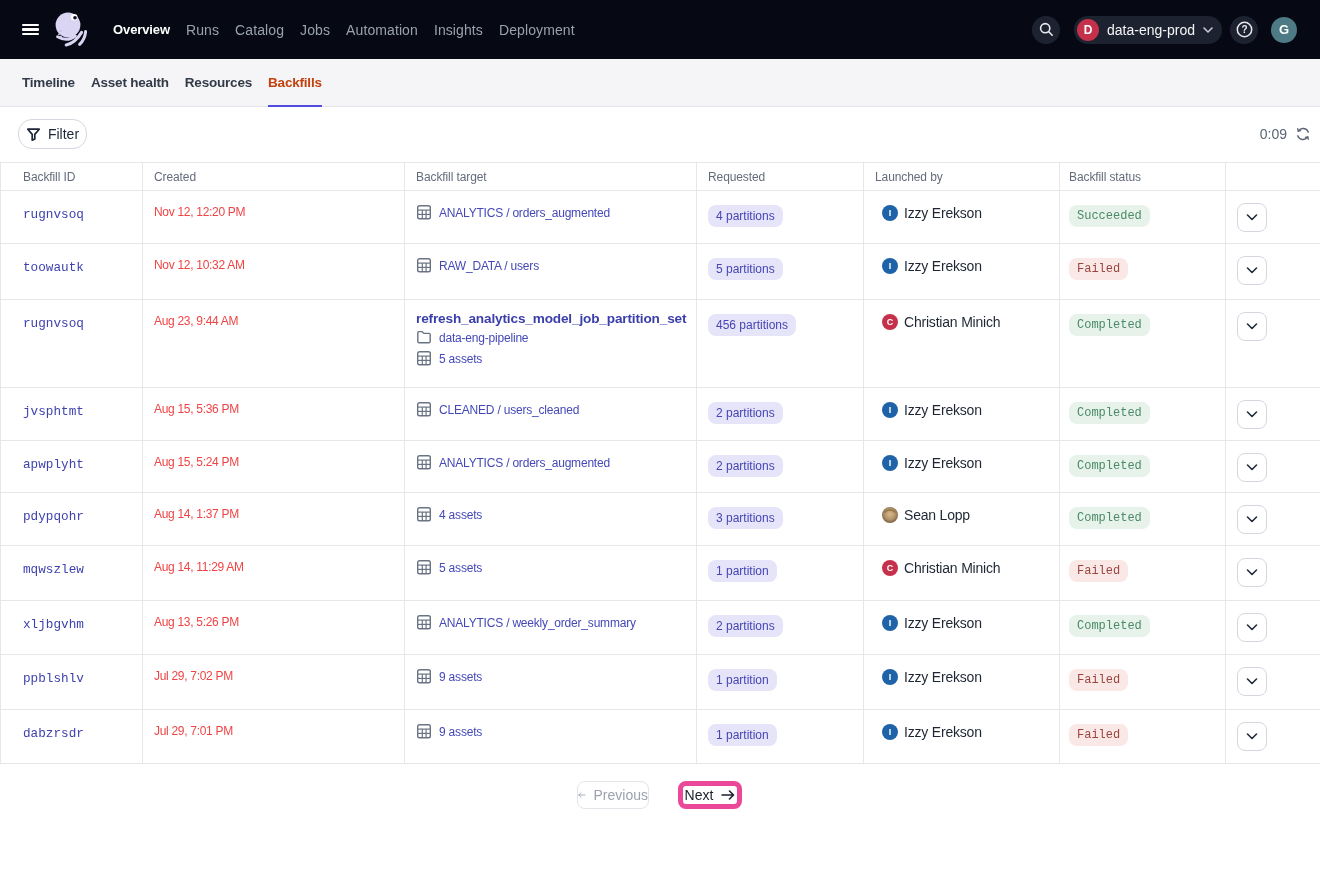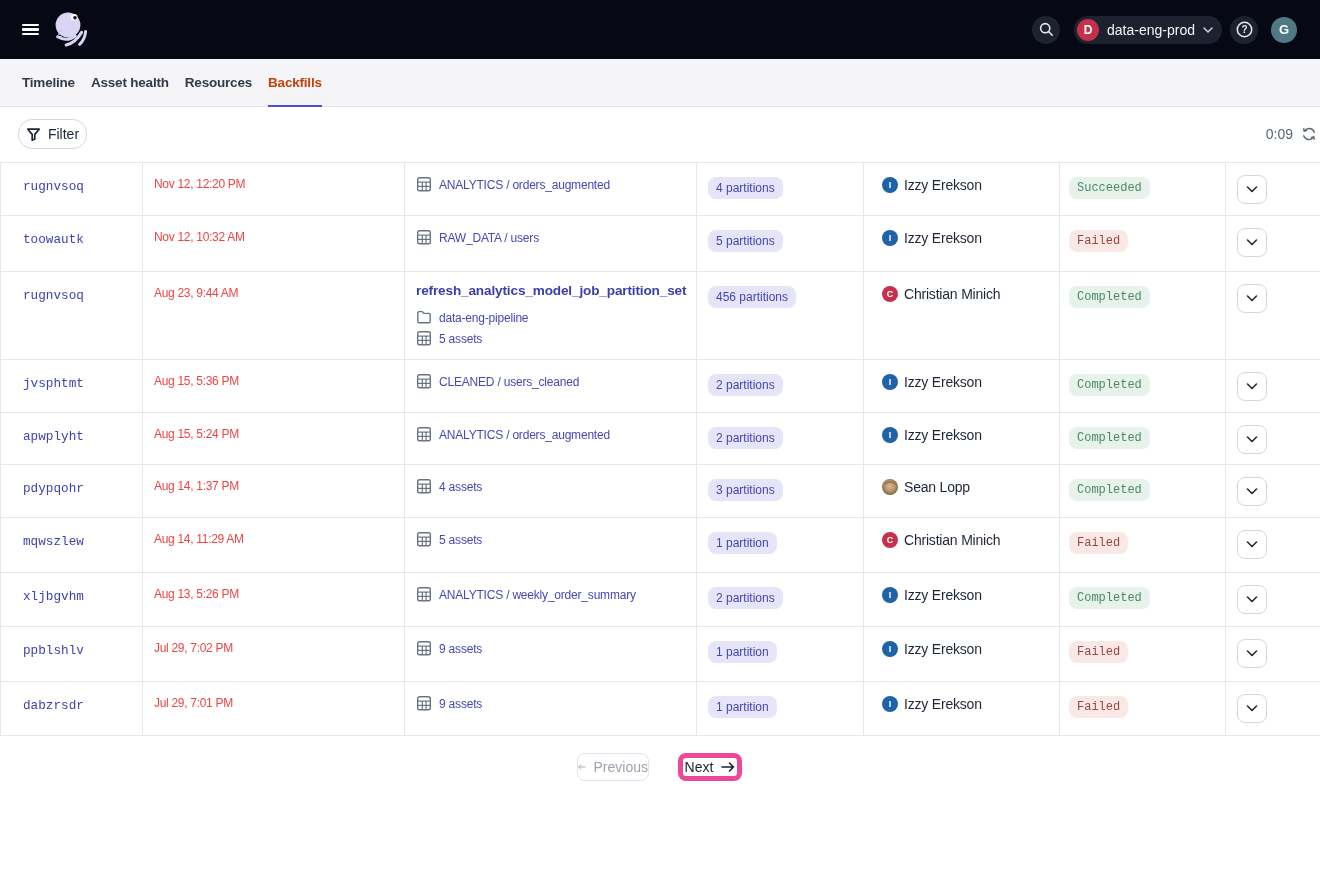--- a/index.html
+++ b/index.html
@@ -22,21 +22,21 @@
 
 
 .tabbar { height:48px; background:#F5F5F8; border-bottom:1px solid #E3E4E9; display:flex; align-items:center; padding-left:22px; gap:16px; position:relative; }
 .tab { font-size:13.5px; font-weight:700; letter-spacing:-.2px; color:#323A47; position:relative; height:48px; display:flex; align-items:center; }
 .tab.active { color:#c2410c; }
 .tab.active:after { content:""; position:absolute; left:0; right:0; bottom:-1px; height:3px; background:#514CE0; }
 
 
 .filterrow { position:relative; height:55px; background:#fff; }
 .filterbtn { position:absolute; left:18px; top:12px; width:69px; height:30px; border:1px solid #D5D8DF; border-radius:14px; background:#fff; display:flex; align-items:center; justify-content:center; gap:7px; font-size:14px; color:#1B2536; }
-.timer { position:absolute; right:4px; top:0; height:54px; display:flex; align-items:center; gap:9px; color:#5A6474; font-size:14px; }
+.timer { position:absolute; right:10px; top:0; height:54px; display:flex; align-items:center; gap:9px; color:#5A6474; font-size:14px; }
 
 
 table { border-collapse:collapse; table-layout:fixed; width:1320px; }
 td, th { border:1px solid #E6E7EB; vertical-align:top; overflow:hidden; }
 th { font-size:12px; letter-spacing:-.1px; color:#646C7B; font-weight:400; text-align:left; height:28px; vertical-align:middle; padding-left:11px; }
 th.first, td.first { padding-left:22px; }
 td { padding:14px 0 0 11px; line-height:16px; }
 .mono { font-family:"Liberation Mono", monospace; font-size:12.7px; color:#3E42AE; }
 .date { font-size:12px; letter-spacing:-.3px; color:#ef4444; line-height:16px; position:relative; top:-2.5px; display:inline-block; }
 .trow { display:flex; align-items:center; gap:7px; }
@@ -73,20 +73,29 @@
     <circle cx="14" cy="13.9" r="12.4" fill="#D9D5F3"></circle>
     <circle cx="20.2" cy="6.2" r="3.3" fill="#fff"></circle>
     <circle cx="21" cy="6.8" r="1.8" fill="#10131F"></circle>
     <circle cx="6.6" cy="20" r="1" fill="#C3BDEC"></circle>
       <circle cx="5" cy="23.2" r="1" fill="#C3BDEC"></circle>
       <circle cx="7" cy="25.4" r="1" fill="#C3BDEC"></circle>
     <path d="M3.6 25.8 Q 13 31.2 21.3 25" fill="none" stroke="#D9D5F3" stroke-width="3" stroke-linecap="round"></path>
     <path d="M12.2 33.9 Q 21 32.3 27.6 21.4" fill="none" stroke="#D9D5F3" stroke-width="3" stroke-linecap="round"></path>
     <path d="M25.6 33.3 Q 30.9 28.5 31.6 20.6" fill="none" stroke="#D9D5F3" stroke-width="3" stroke-linecap="round"></path>
   </svg>
+  <div class="navlinks">
+    <a class="active">Overview</a>
+      <a>Runs</a>
+      <a>Catalog</a>
+      <a>Jobs</a>
+      <a>Automation</a>
+      <a>Insights</a>
+      <a>Deployment</a>
+  </div>
   <div class="nav-right">
     <div class="circbtn">
         <svg width="15" height="15" viewBox="0 0 15 15">
           <circle cx="6.2" cy="6.2" r="4.6" fill="none" stroke="#E8EAEE" stroke-width="1.6"></circle>
           <line x1="9.8" y1="9.8" x2="13.2" y2="13.2" stroke="#E8EAEE" stroke-width="1.6" stroke-linecap="round"></line>
         </svg>
       </div>
     <div class="depl-pill">
         <div class="d">D</div>
         <div class="t">data-eng-prod</div>
@@ -132,20 +141,29 @@
 <colgroup>
       <col style="width:142px">
       <col style="width:262px">
       <col style="width:292px">
       <col style="width:167px">
       <col style="width:196px">
       <col style="width:166px">
       <col style="width:95px">
     </colgroup>
 <tbody>
+      <tr>
+        <th class="first">Backfill ID</th>
+        <th>Created</th>
+        <th>Backfill target</th>
+        <th>Requested</th>
+        <th>Launched by</th>
+        <th style="padding-left:9px">Backfill status</th>
+        <th></th>
+      </tr>
 <tr style="height:53px">
 <td class="first"><span class="mono">rugnvsoq</span></td>
 <td><span class="date">Nov 12, 12:20 PM</span></td>
 <td>
           <div class="trow">
             <svg width="16" height="16" viewBox="0 0 16 16" style="flex:none">
               <rect x="1.7" y="0.8" width="12.6" height="13" rx="1.8" fill="none" stroke="#6A7384" stroke-width="1.4"></rect>
               <line x1="2" y1="5.1" x2="14" y2="5.1" stroke="#6A7384" stroke-width="1.2"></line>
               <line x1="2" y1="9.4" x2="14" y2="9.4" stroke="#6A7384" stroke-width="1.2"></line>
               <line x1="6.3" y1="5.1" x2="6.3" y2="13.5" stroke="#6A7384" stroke-width="1.2"></line>
@@ -199,21 +217,21 @@
               <path d="M1.5 1 L6 5.5 L10.5 1" fill="none" stroke="#232B3A" stroke-width="1.6" stroke-linecap="round" stroke-linejoin="round"></path>
             </svg>
           </div>
         </td>
 </tr>
 <tr style="height:88px">
 <td class="first"><span class="mono">rugnvsoq</span></td>
 <td><span class="date">Aug 23, 9:44 AM</span></td>
 <td>
           <div class="jobname">refresh_analytics_model_job_partition_set</div>
-<div class="trow" style="margin-top:8px">
+<div class="trow" style="">
             <svg width="16" height="16" viewBox="0 0 16 16" style="flex:none">
               <path d="M1.8 2.8 a1.2 1.2 0 0 1 1.2 -1.2 h3.2 l1.6 1.8 h5.2 a1.2 1.2 0 0 1 1.2 1.2 v6.9 a1.2 1.2 0 0 1 -1.2 1.2 h-10 a1.2 1.2 0 0 1 -1.2 -1.2 Z" fill="none" stroke="#6A7384" stroke-width="1.4"></path>
             </svg>
             <span class="tlink">data-eng-pipeline</span>
           </div>
 <div class="trow" style="margin-top:5px">
             <svg width="16" height="16" viewBox="0 0 16 16" style="flex:none">
               <rect x="1.7" y="0.8" width="12.6" height="13" rx="1.8" fill="none" stroke="#6A7384" stroke-width="1.4"></rect>
               <line x1="2" y1="5.1" x2="14" y2="5.1" stroke="#6A7384" stroke-width="1.2"></line>
               <line x1="2" y1="9.4" x2="14" y2="9.4" stroke="#6A7384" stroke-width="1.2"></line>

